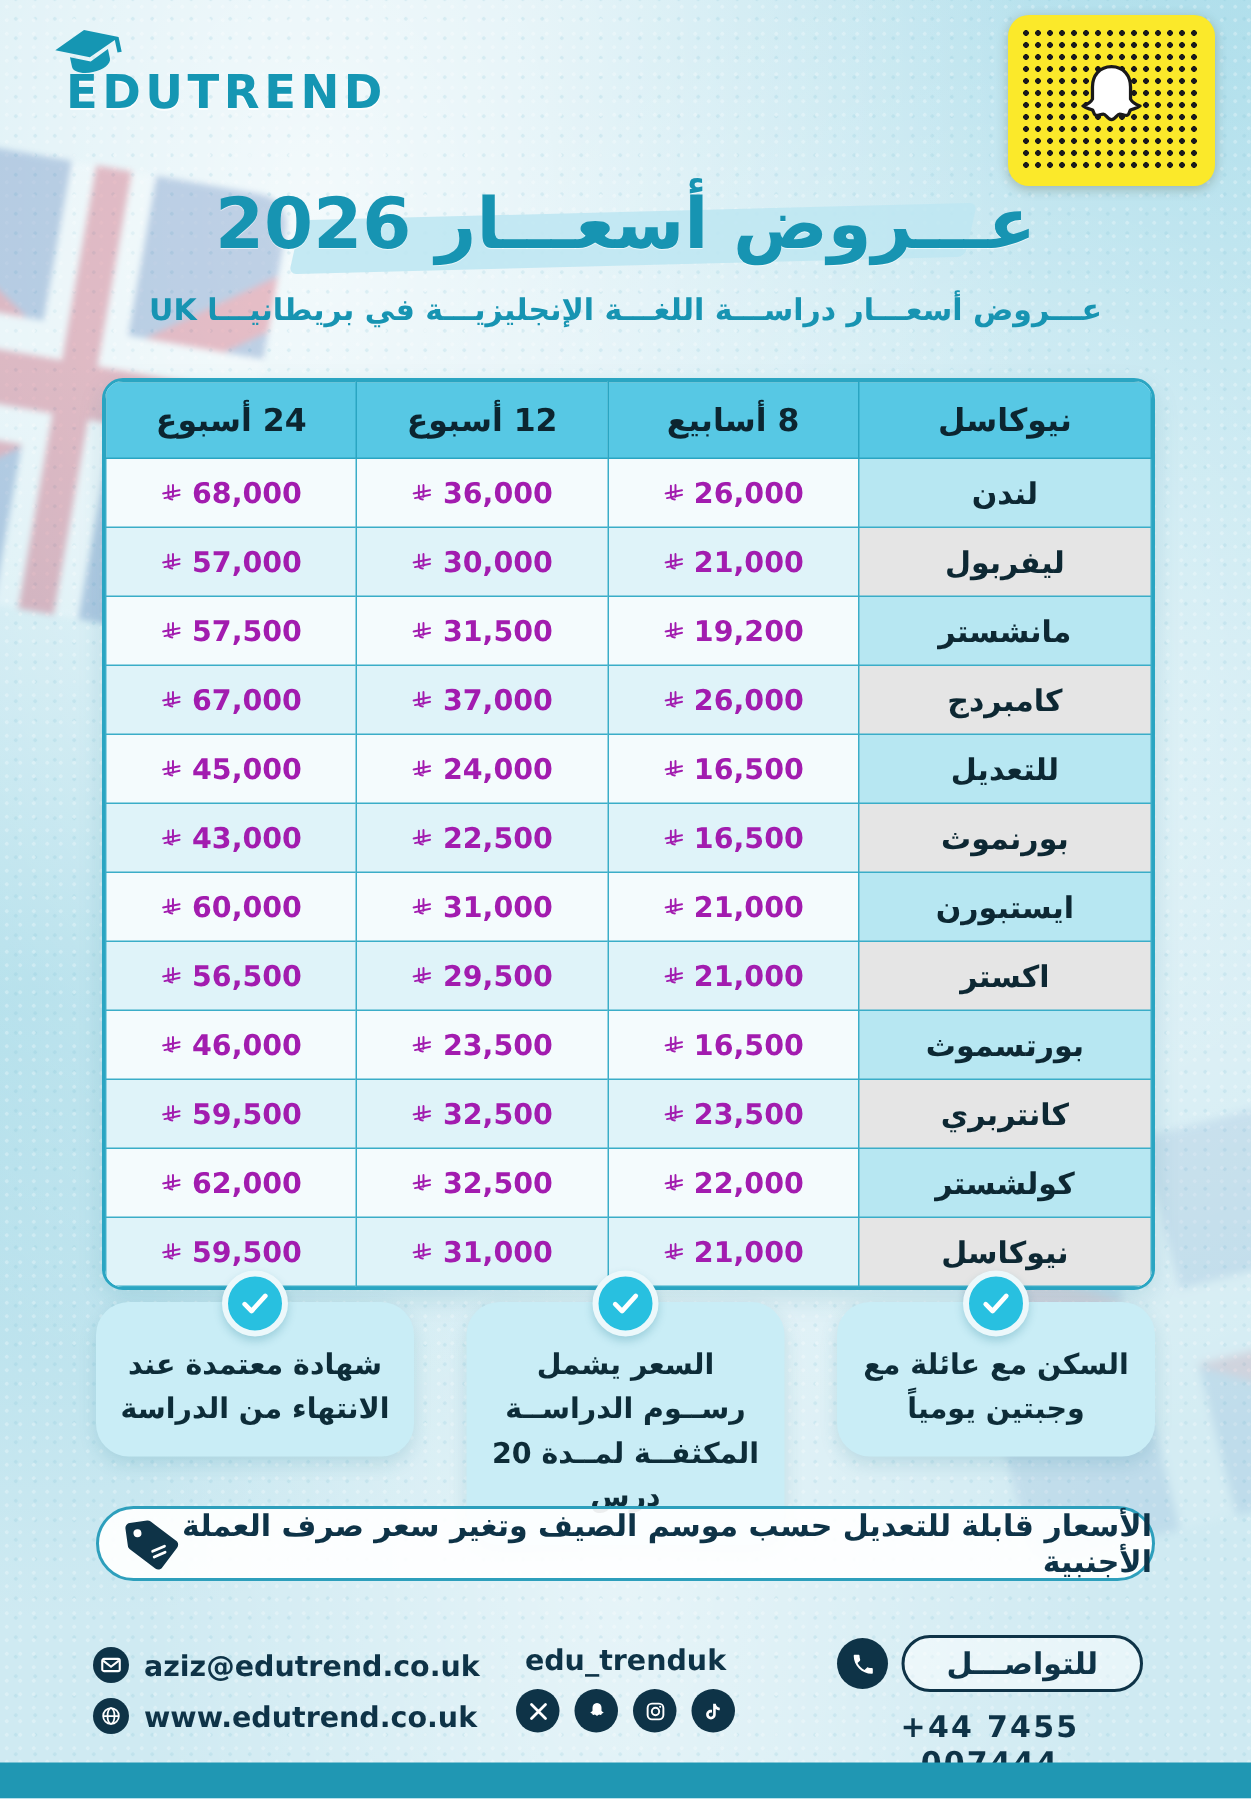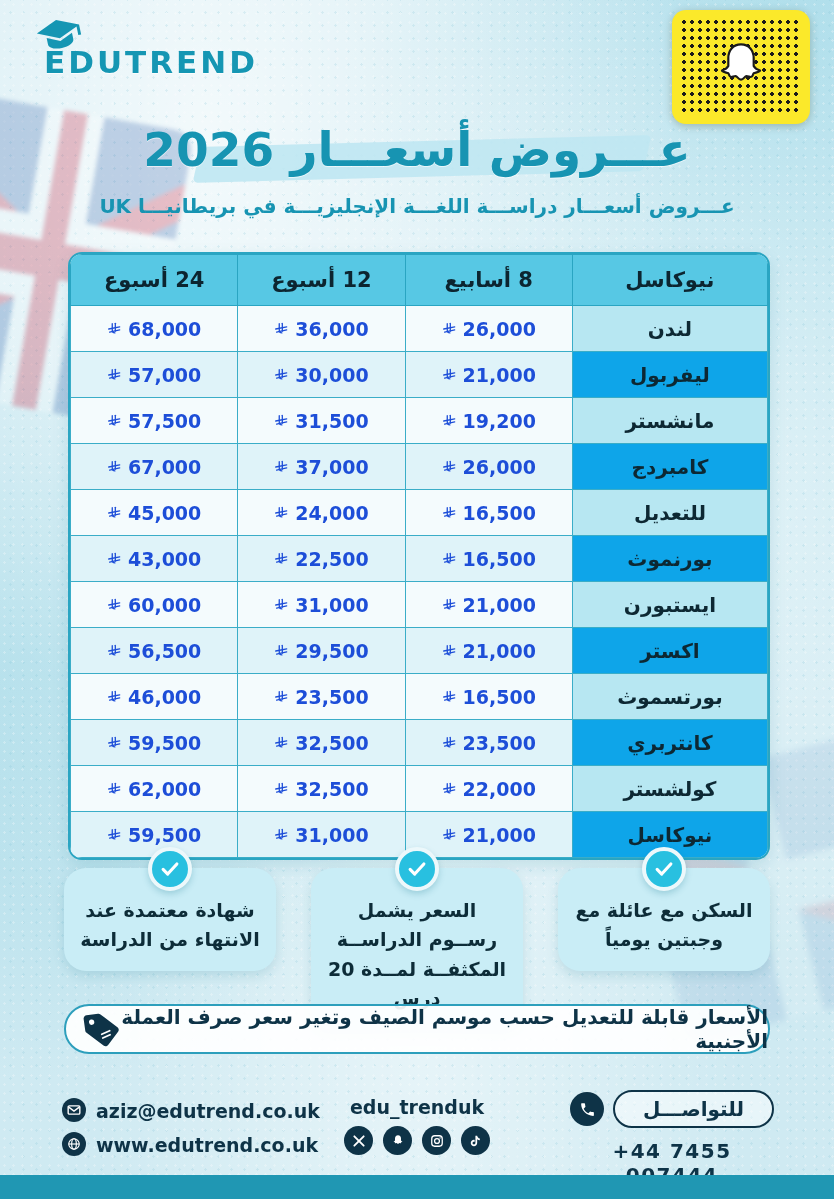--- a/index.html
+++ b/index.html
@@ -71,25 +71,25 @@
   
   .table-wrap{position:absolute;left:68px;top:252px;width:698px;
     border:2px solid #2aa5c2;border-radius:14px;overflow:hidden;background:#fff;
     box-shadow:0 6px 16px rgba(23,120,145,.15);}
   table.prices{width:100%;border-collapse:collapse;table-layout:fixed;direction:rtl;}
   table.prices th{height:48px;background:#57c8e4;font-size:21px;font-weight:bold;
     color:#0c2530;border:1px solid #2aa5c2;}
   table.prices td{height:43px;border:1px solid #3aadc8;text-align:center;vertical-align:middle;}
   td.city{font-weight:bold;font-size:20px;color:#0d2833;}
   tr.odd td.city{background:#b7e7f2;}
-  tr.even td.city{background:#0ea5e9;}
+  tr.even td.city{background:#e5e5e5;}
   tr.odd td.price{background:#f4fbfd;}
   tr.even td.price{background:#dff3f9;}
   .pc{display:flex;align-items:center;justify-content:center;gap:7px;direction:ltr;
-    font-size:19px;font-weight:bold;color:#1d4ed8;}
+    font-size:19px;font-weight:bold;color:#a21caf;}
   .riyal{width:14px;height:14px;flex:0 0 auto;}
 
   
   .features{position:absolute;left:64px;top:868px;width:706px;display:flex;
     justify-content:space-between;align-items:flex-start;direction:rtl;}
   .feature{width:212px;box-sizing:border-box;background:#c9edf6;border-radius:22px;
     padding:28px 14px 16px;position:relative;text-align:center;
     font-size:19px;font-weight:bold;color:#0d2c38;line-height:1.55;
     box-shadow:0 5px 12px rgba(23,120,145,.16);}
   .check{position:absolute;top:-21px;right:calc(50% - 22px);width:44px;height:44px;
@@ -111,21 +111,21 @@
   .foot-web{left:62px;top:1132px;}
   .circle-icon{width:24px;height:24px;border-radius:50%;background:#0e3347;
     display:flex;align-items:center;justify-content:center;flex:0 0 auto;}
   .social{position:absolute;left:0;top:1096px;width:100%;display:flex;
     flex-direction:column;align-items:center;gap:8px;pointer-events:none;}
   .social > *{pointer-events:auto;}
   .handle{font-size:19px;font-weight:bold;color:#0e3347;direction:ltr;}
   .social-icons{display:flex;gap:10px;}
   .sicon{width:29px;height:29px;border-radius:50%;background:#0e3347;
     display:flex;align-items:center;justify-content:center;cursor:pointer;}
-  .contact{position:absolute;right:52px;top:1090px;width:220px;text-align:center;}
+  .contact{position:absolute;right:64px;top:1090px;width:220px;text-align:center;}
   .contact-row{display:flex;align-items:center;justify-content:center;gap:9px;}
   .phone-circle{width:34px;height:34px;border-radius:50%;background:#0e3347;
     display:flex;align-items:center;justify-content:center;flex:0 0 auto;}
   .contact-pill{border:2px solid #0e3347;border-radius:22px;padding:5px 28px;
     font-size:20px;font-weight:bold;color:#0e3347;background:rgba(255,255,255,.5);}
   .phone-number{margin-top:11px;font-size:20px;font-weight:bold;color:#0e3347;
     direction:ltr;letter-spacing:1.5px;}
 
   .bottom-bar{position:absolute;left:0;bottom:0;width:100%;height:24px;background:#2097b3;}
 </style>

